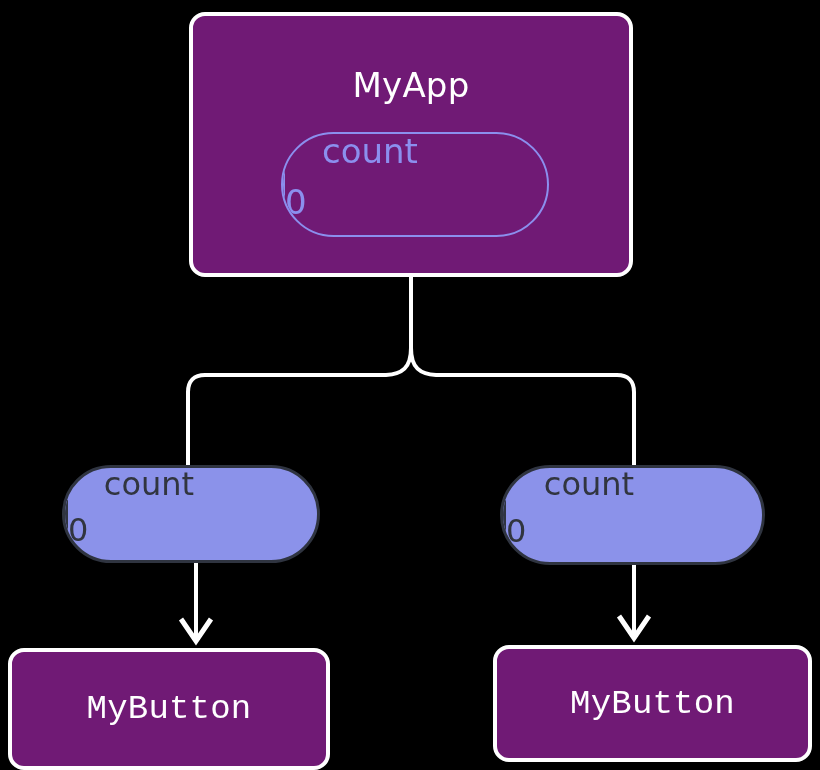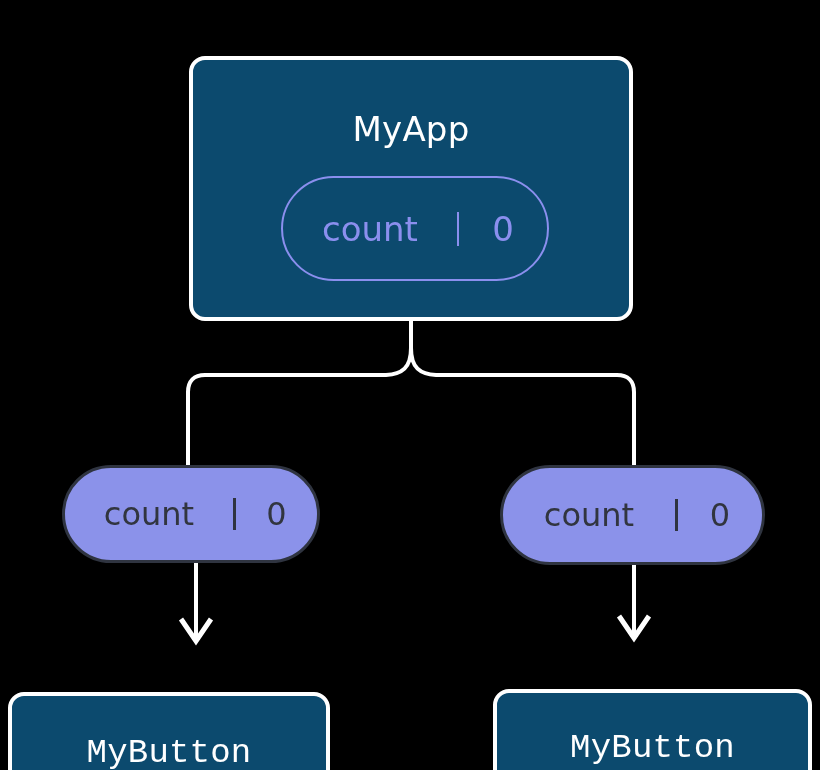--- a/index.html
+++ b/index.html
@@ -27,27 +27,26 @@
     top: 0;
     width: 820px;
     height: 770px;
     pointer-events: none;
   }
 
   
   .comp-box {
     position: absolute;
     box-sizing: border-box;
-    background: #0c4a6e;
+    background: #701a75;
     border: 4px solid #ffffff;
     border-radius: 16px;
     display: flex;
     flex-direction: column;
     align-items: center;
-    margin-top: 44px;
   }
   .comp-title {
     color: #ffffff;
     font-size: 34px;
     font-weight: 400;
     letter-spacing: 0.2px;
     line-height: 1;
     white-space: nowrap;
   }
 
@@ -77,23 +76,24 @@
     top: 645px;
     width: 319px;
     height: 117px;
   }
 
   
   .pill {
     position: absolute;
     box-sizing: border-box;
     display: flex;
-    align-items: center;
+    align-items: flex-start;
     border-radius: 999px;
     overflow: hidden;
+    flex-direction: column;
   }
   .pill .pill-key,
   .pill .pill-val {
     display: flex;
     align-items: center;
     justify-content: center;
     white-space: nowrap;
     line-height: 1;
   }
 

